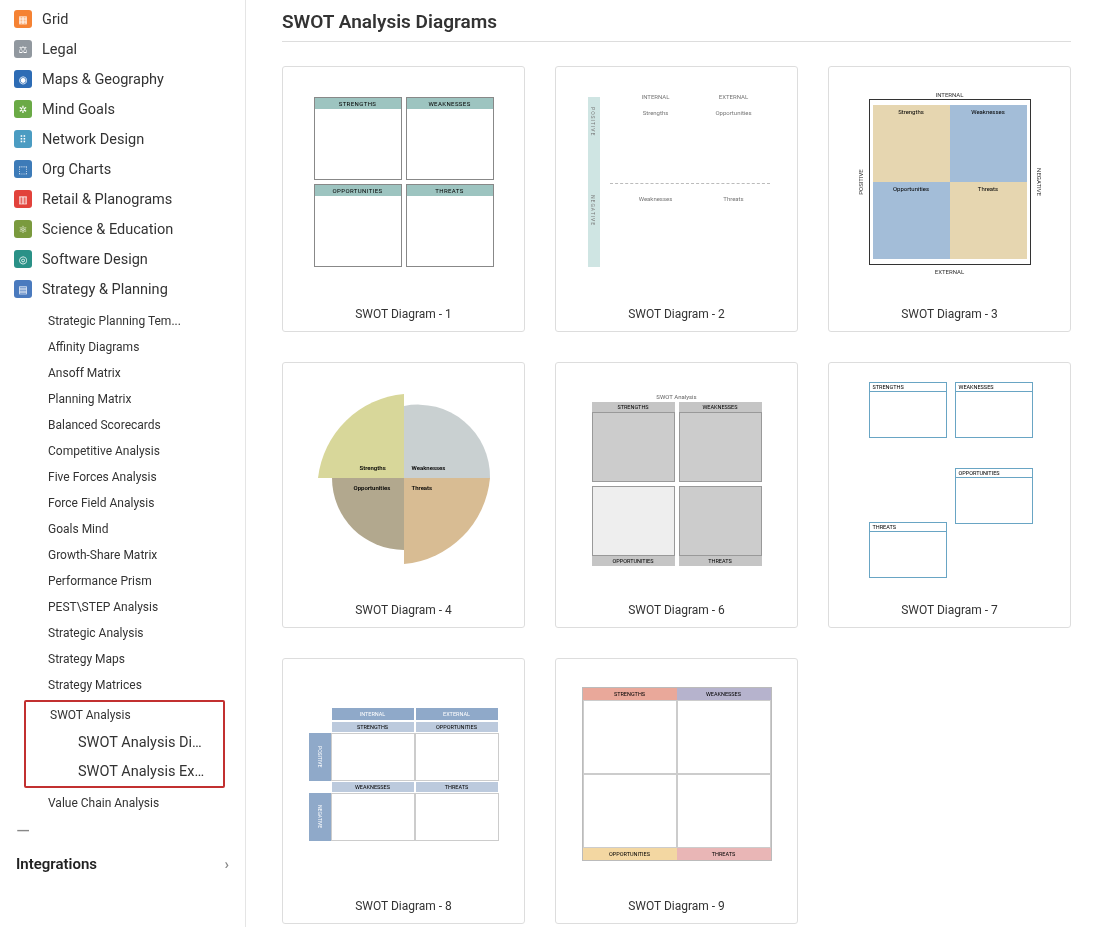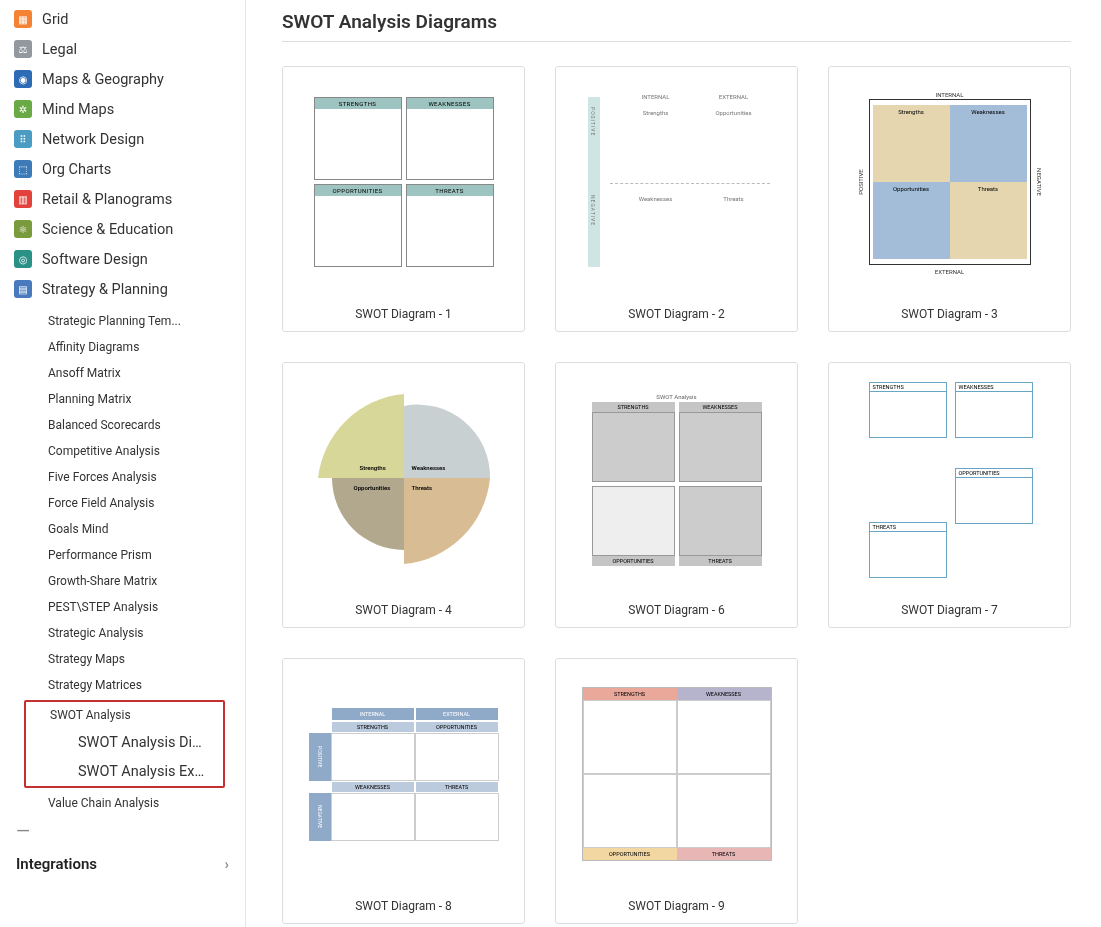--- a/index.html
+++ b/index.html
@@ -142,21 +142,21 @@
       <div class="cat-item">
         <span class="cat-icon" style="background: rgb(145, 152, 159);">⚖</span>
         <span>Legal</span>
       </div>
       <div class="cat-item">
         <span class="cat-icon" style="background: rgb(45, 108, 181);">◉</span>
         <span>Maps &amp; Geography</span>
       </div>
       <div class="cat-item">
         <span class="cat-icon" style="background: rgb(106, 170, 70);">✲</span>
-        <span>Mind Maps</span>
+        <span>Mind Goals</span>
       </div>
       <div class="cat-item">
         <span class="cat-icon" style="background: rgb(75, 156, 194);">⠿</span>
         <span>Network Design</span>
       </div>
       <div class="cat-item">
         <span class="cat-icon" style="background: rgb(61, 123, 184);">⬚</span>
         <span>Org Charts</span>
       </div>
       <div class="cat-item">
@@ -180,22 +180,22 @@
   <div id="strategy-children">
       <div class="sub-item">Strategic Planning Tem...</div>
       <div class="sub-item">Affinity Diagrams</div>
       <div class="sub-item">Ansoff Matrix</div>
       <div class="sub-item">Planning Matrix</div>
       <div class="sub-item">Balanced Scorecards</div>
       <div class="sub-item">Competitive Analysis</div>
       <div class="sub-item">Five Forces Analysis</div>
       <div class="sub-item">Force Field Analysis</div>
       <div class="sub-item">Goals Mind</div>
+      <div class="sub-item">Growth-Share Matrix</div>
       <div class="sub-item">Performance Prism</div>
-      <div class="sub-item">Growth-Share Matrix</div>
       <div class="sub-item">PEST\STEP Analysis</div>
       <div class="sub-item">Strategic Analysis</div>
       <div class="sub-item">Strategy Maps</div>
       <div class="sub-item">Strategy Matrices</div>
     </div>
 
   <div class="highlight-box">
     <div class="sub-item">SWOT Analysis</div>
     <div class="sub-sub-item">SWOT Analysis Dia...</div>
     <div class="sub-sub-item">SWOT Analysis Exa...</div>

